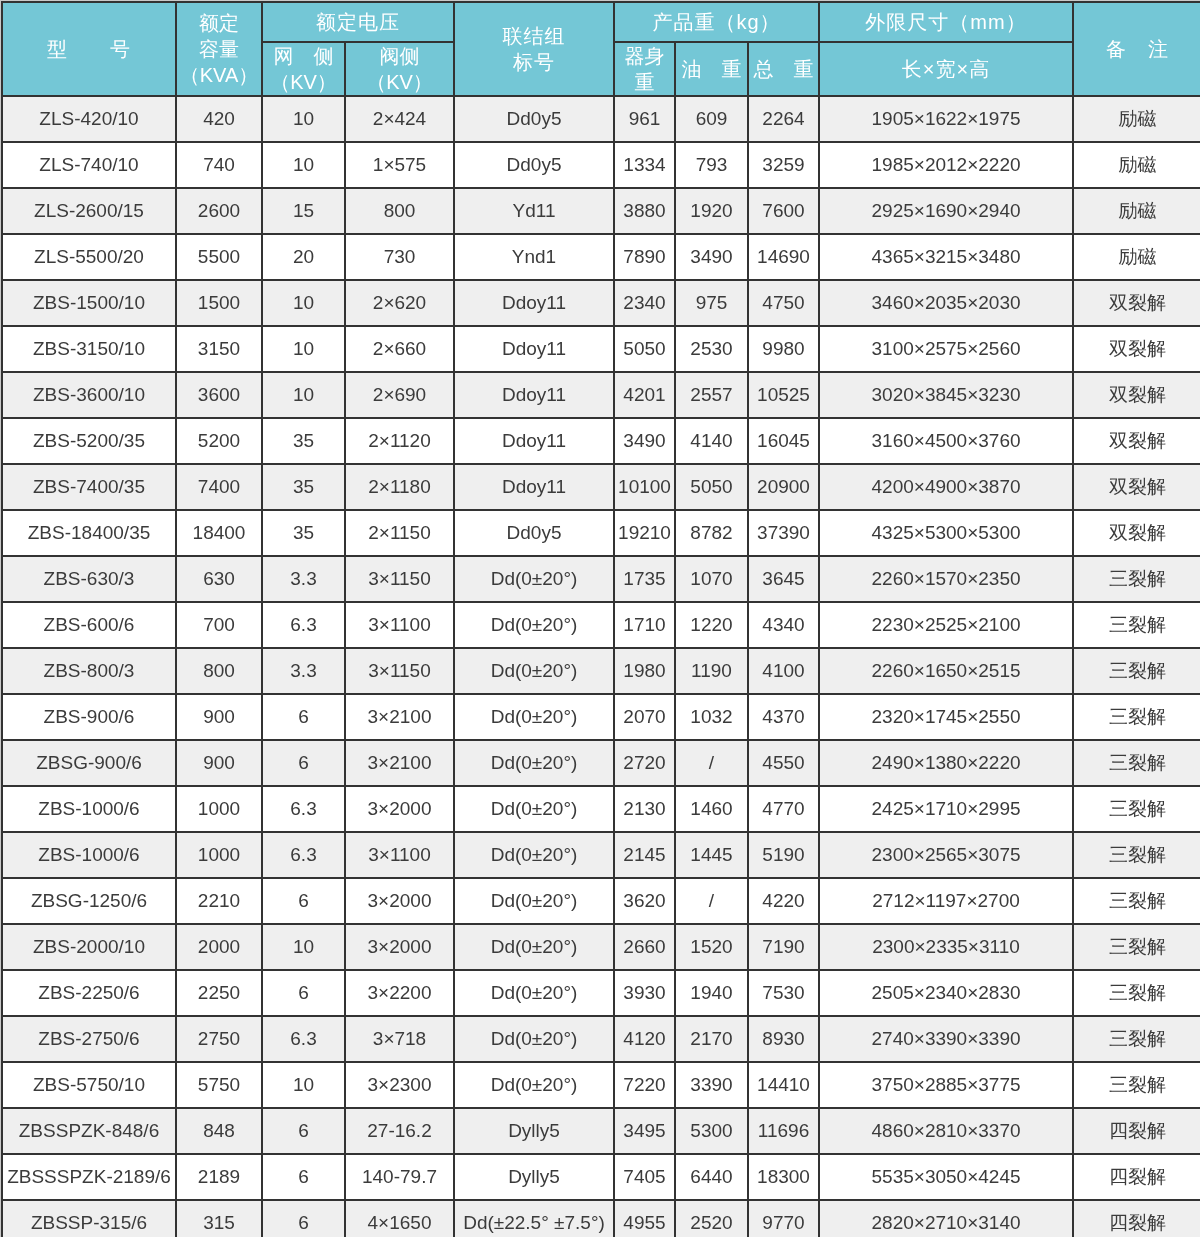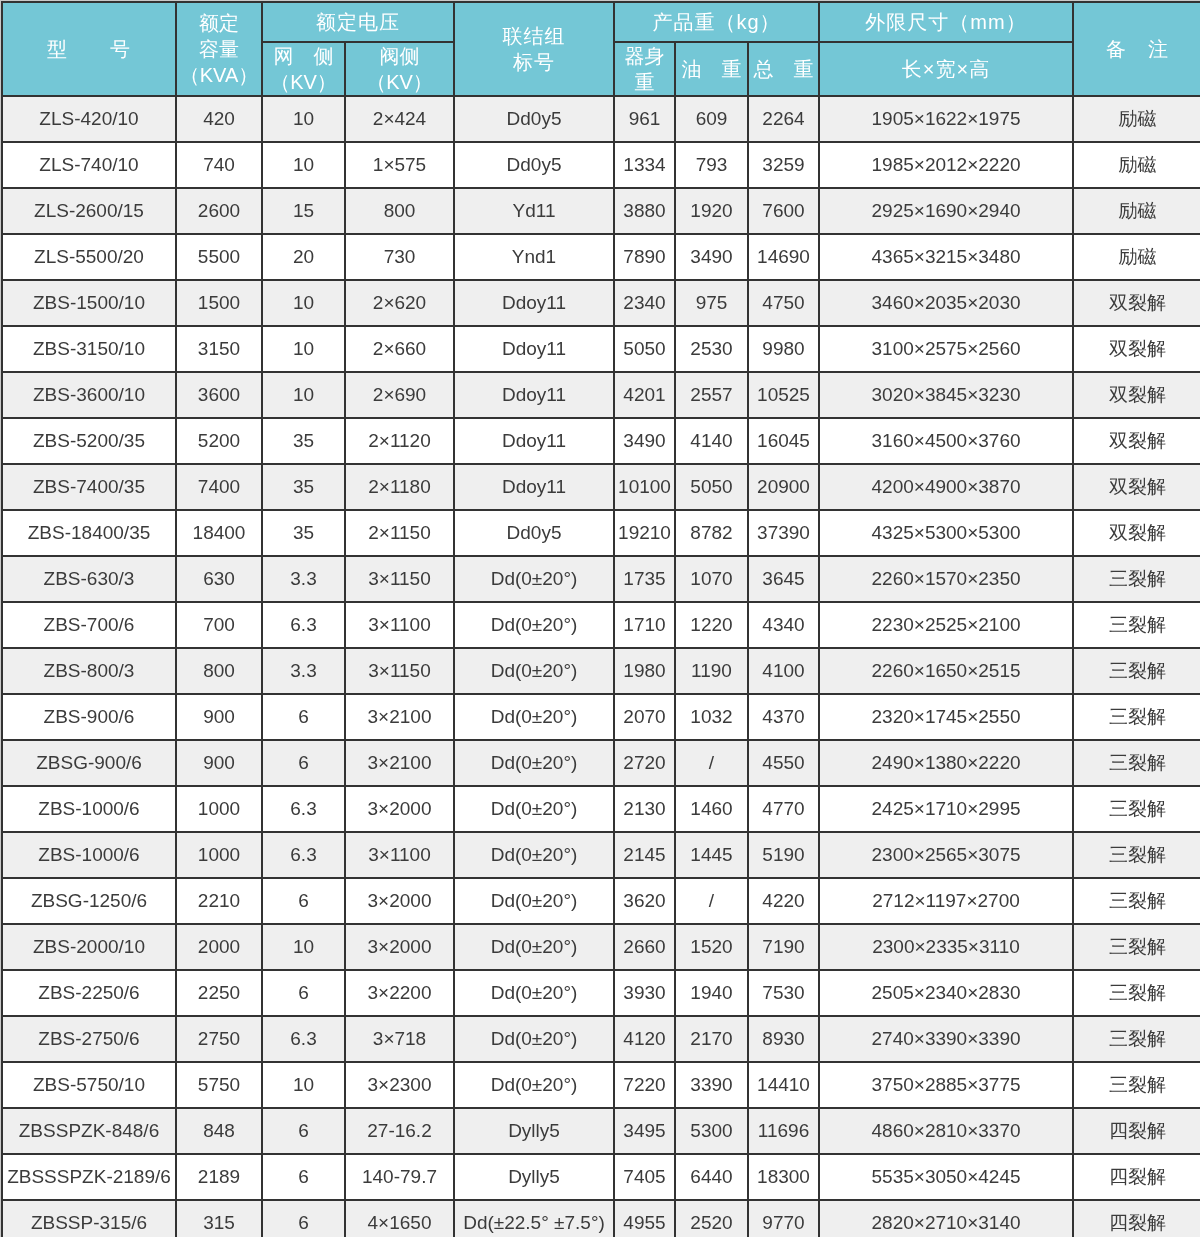--- a/index.html
+++ b/index.html
@@ -215,21 +215,21 @@
     <td>3.3</td>
     <td>3×1150</td>
     <td>Dd(0±20°)</td>
     <td>1735</td>
     <td>1070</td>
     <td>3645</td>
     <td>2260×1570×2350</td>
     <td>三裂解</td>
   </tr>
         <tr>
-    <td>ZBS-700/6</td>
+    <td>ZBS-600/6</td>
     <td>700</td>
     <td>6.3</td>
     <td>3×1100</td>
     <td>Dd(0±20°)</td>
     <td>1710</td>
     <td>1220</td>
     <td>4340</td>
     <td>2230×2525×2100</td>
     <td>三裂解</td>
   </tr>

